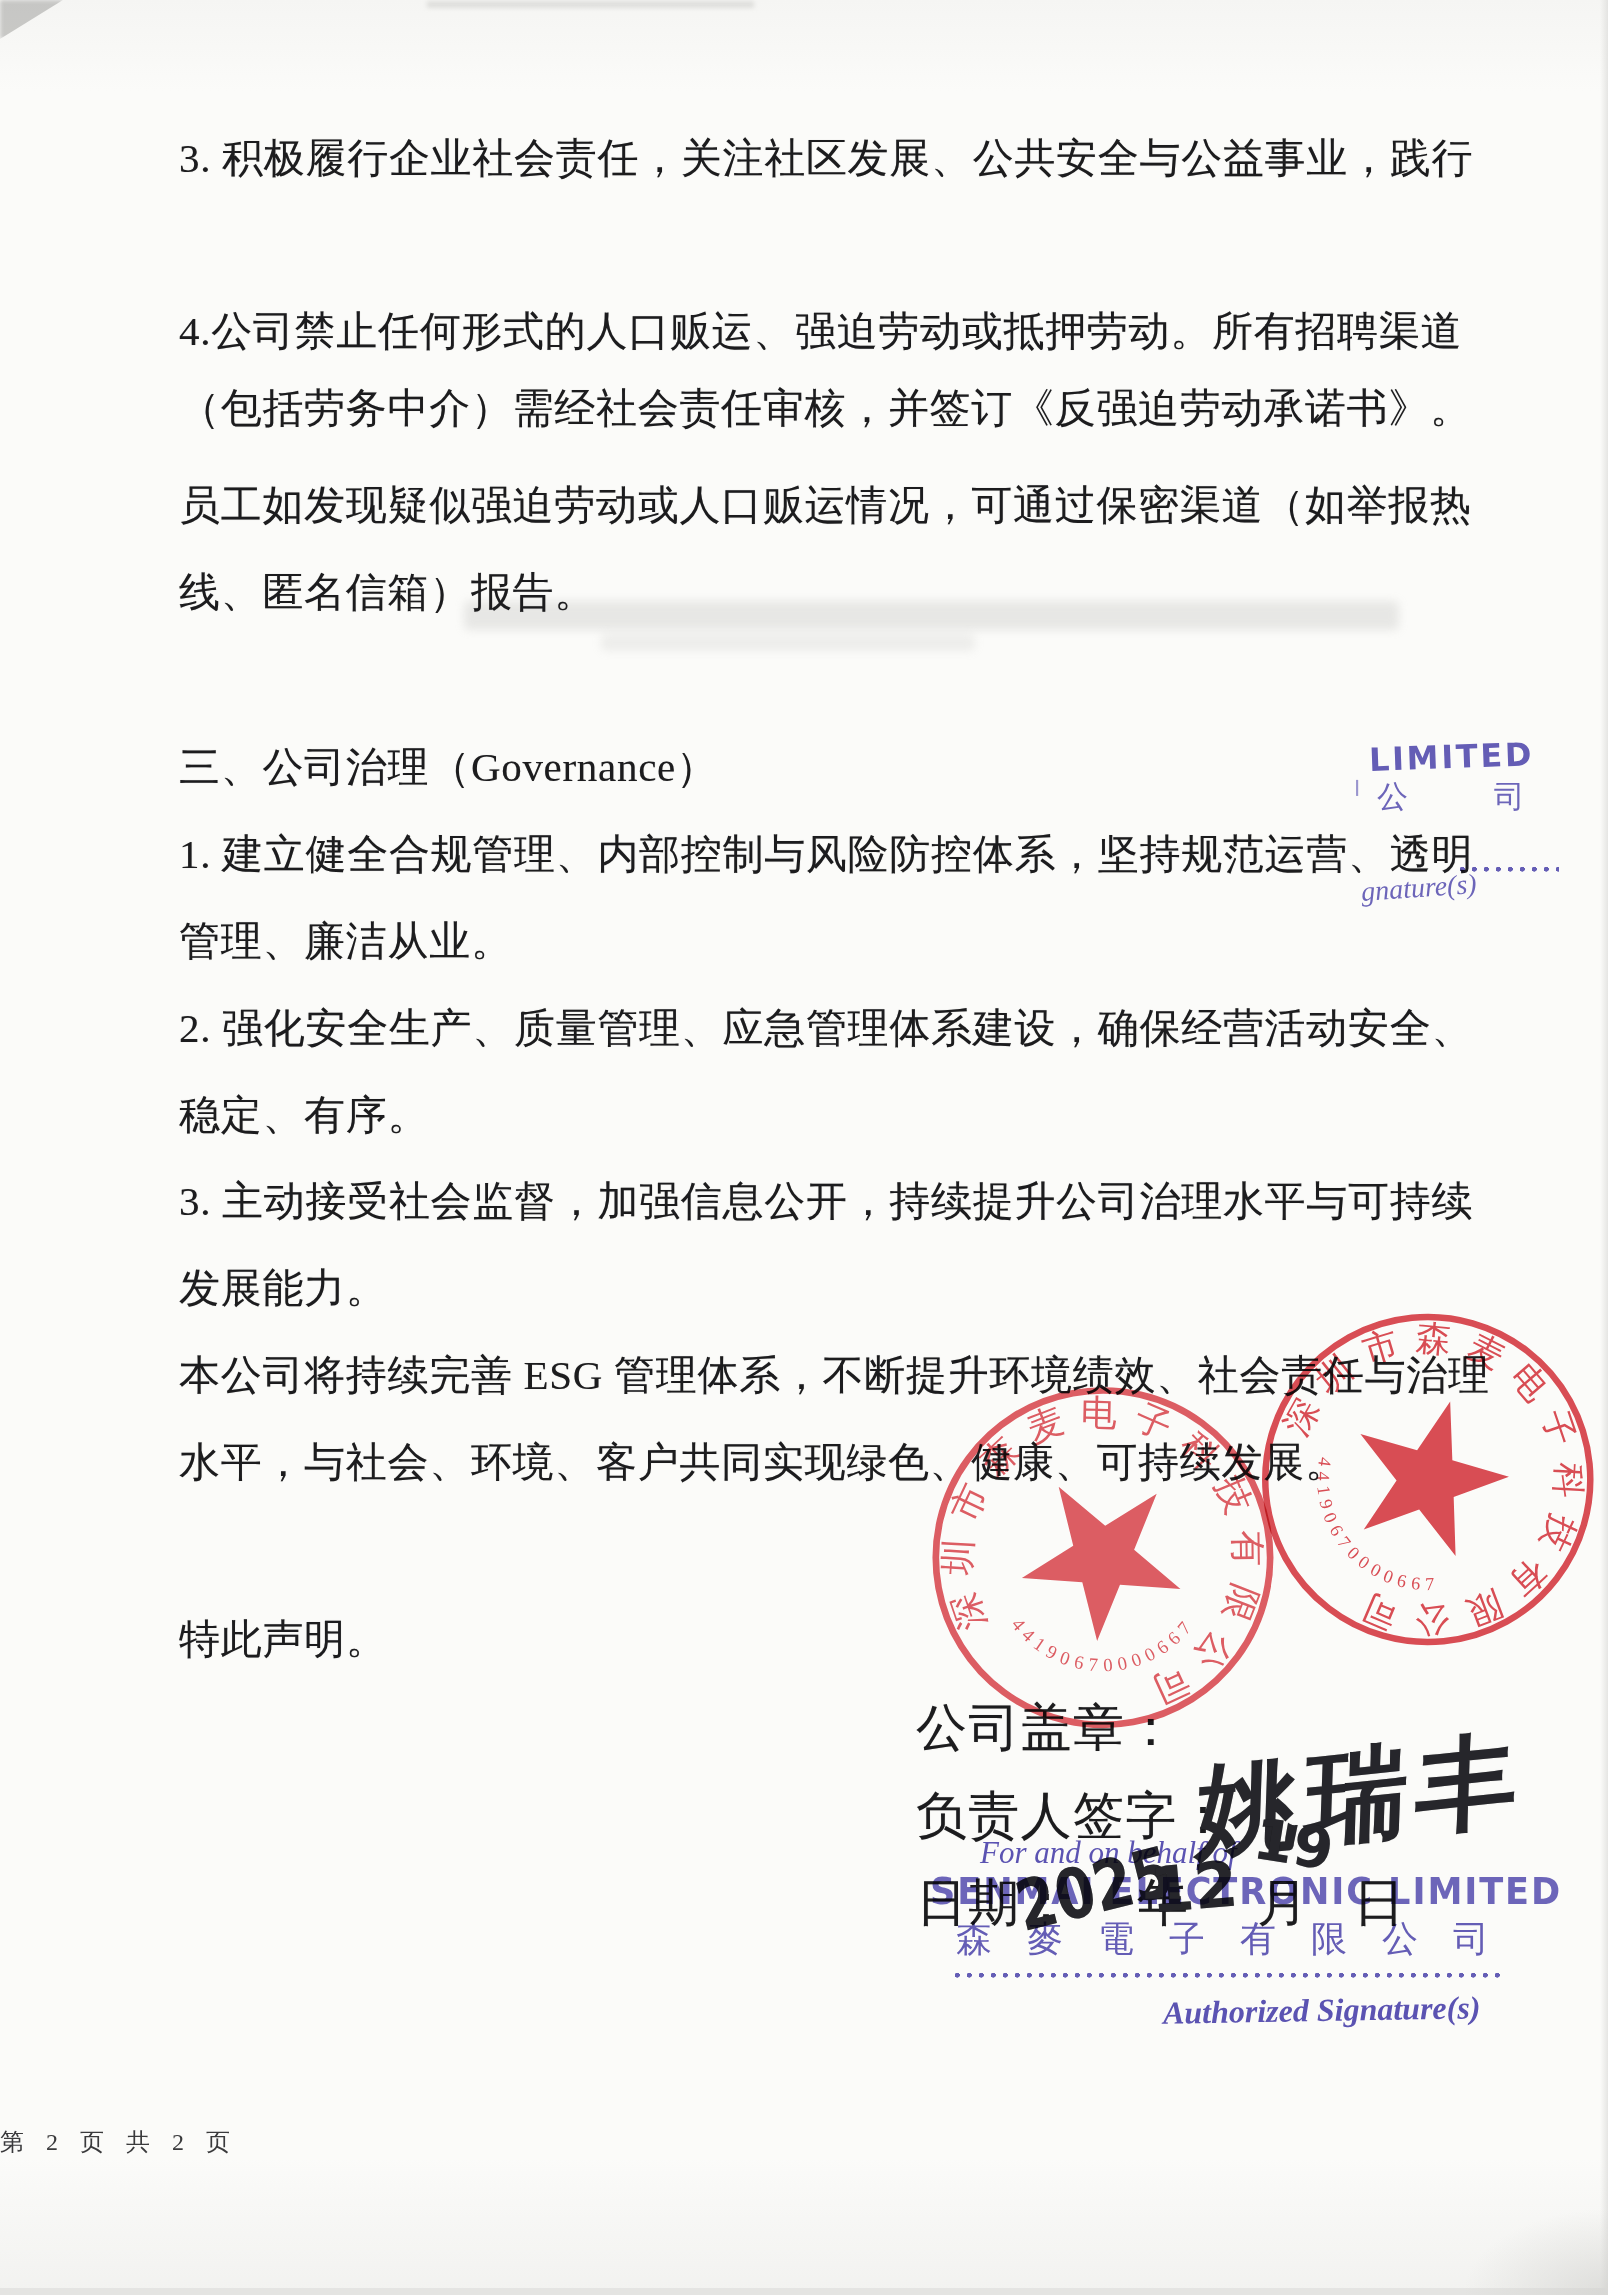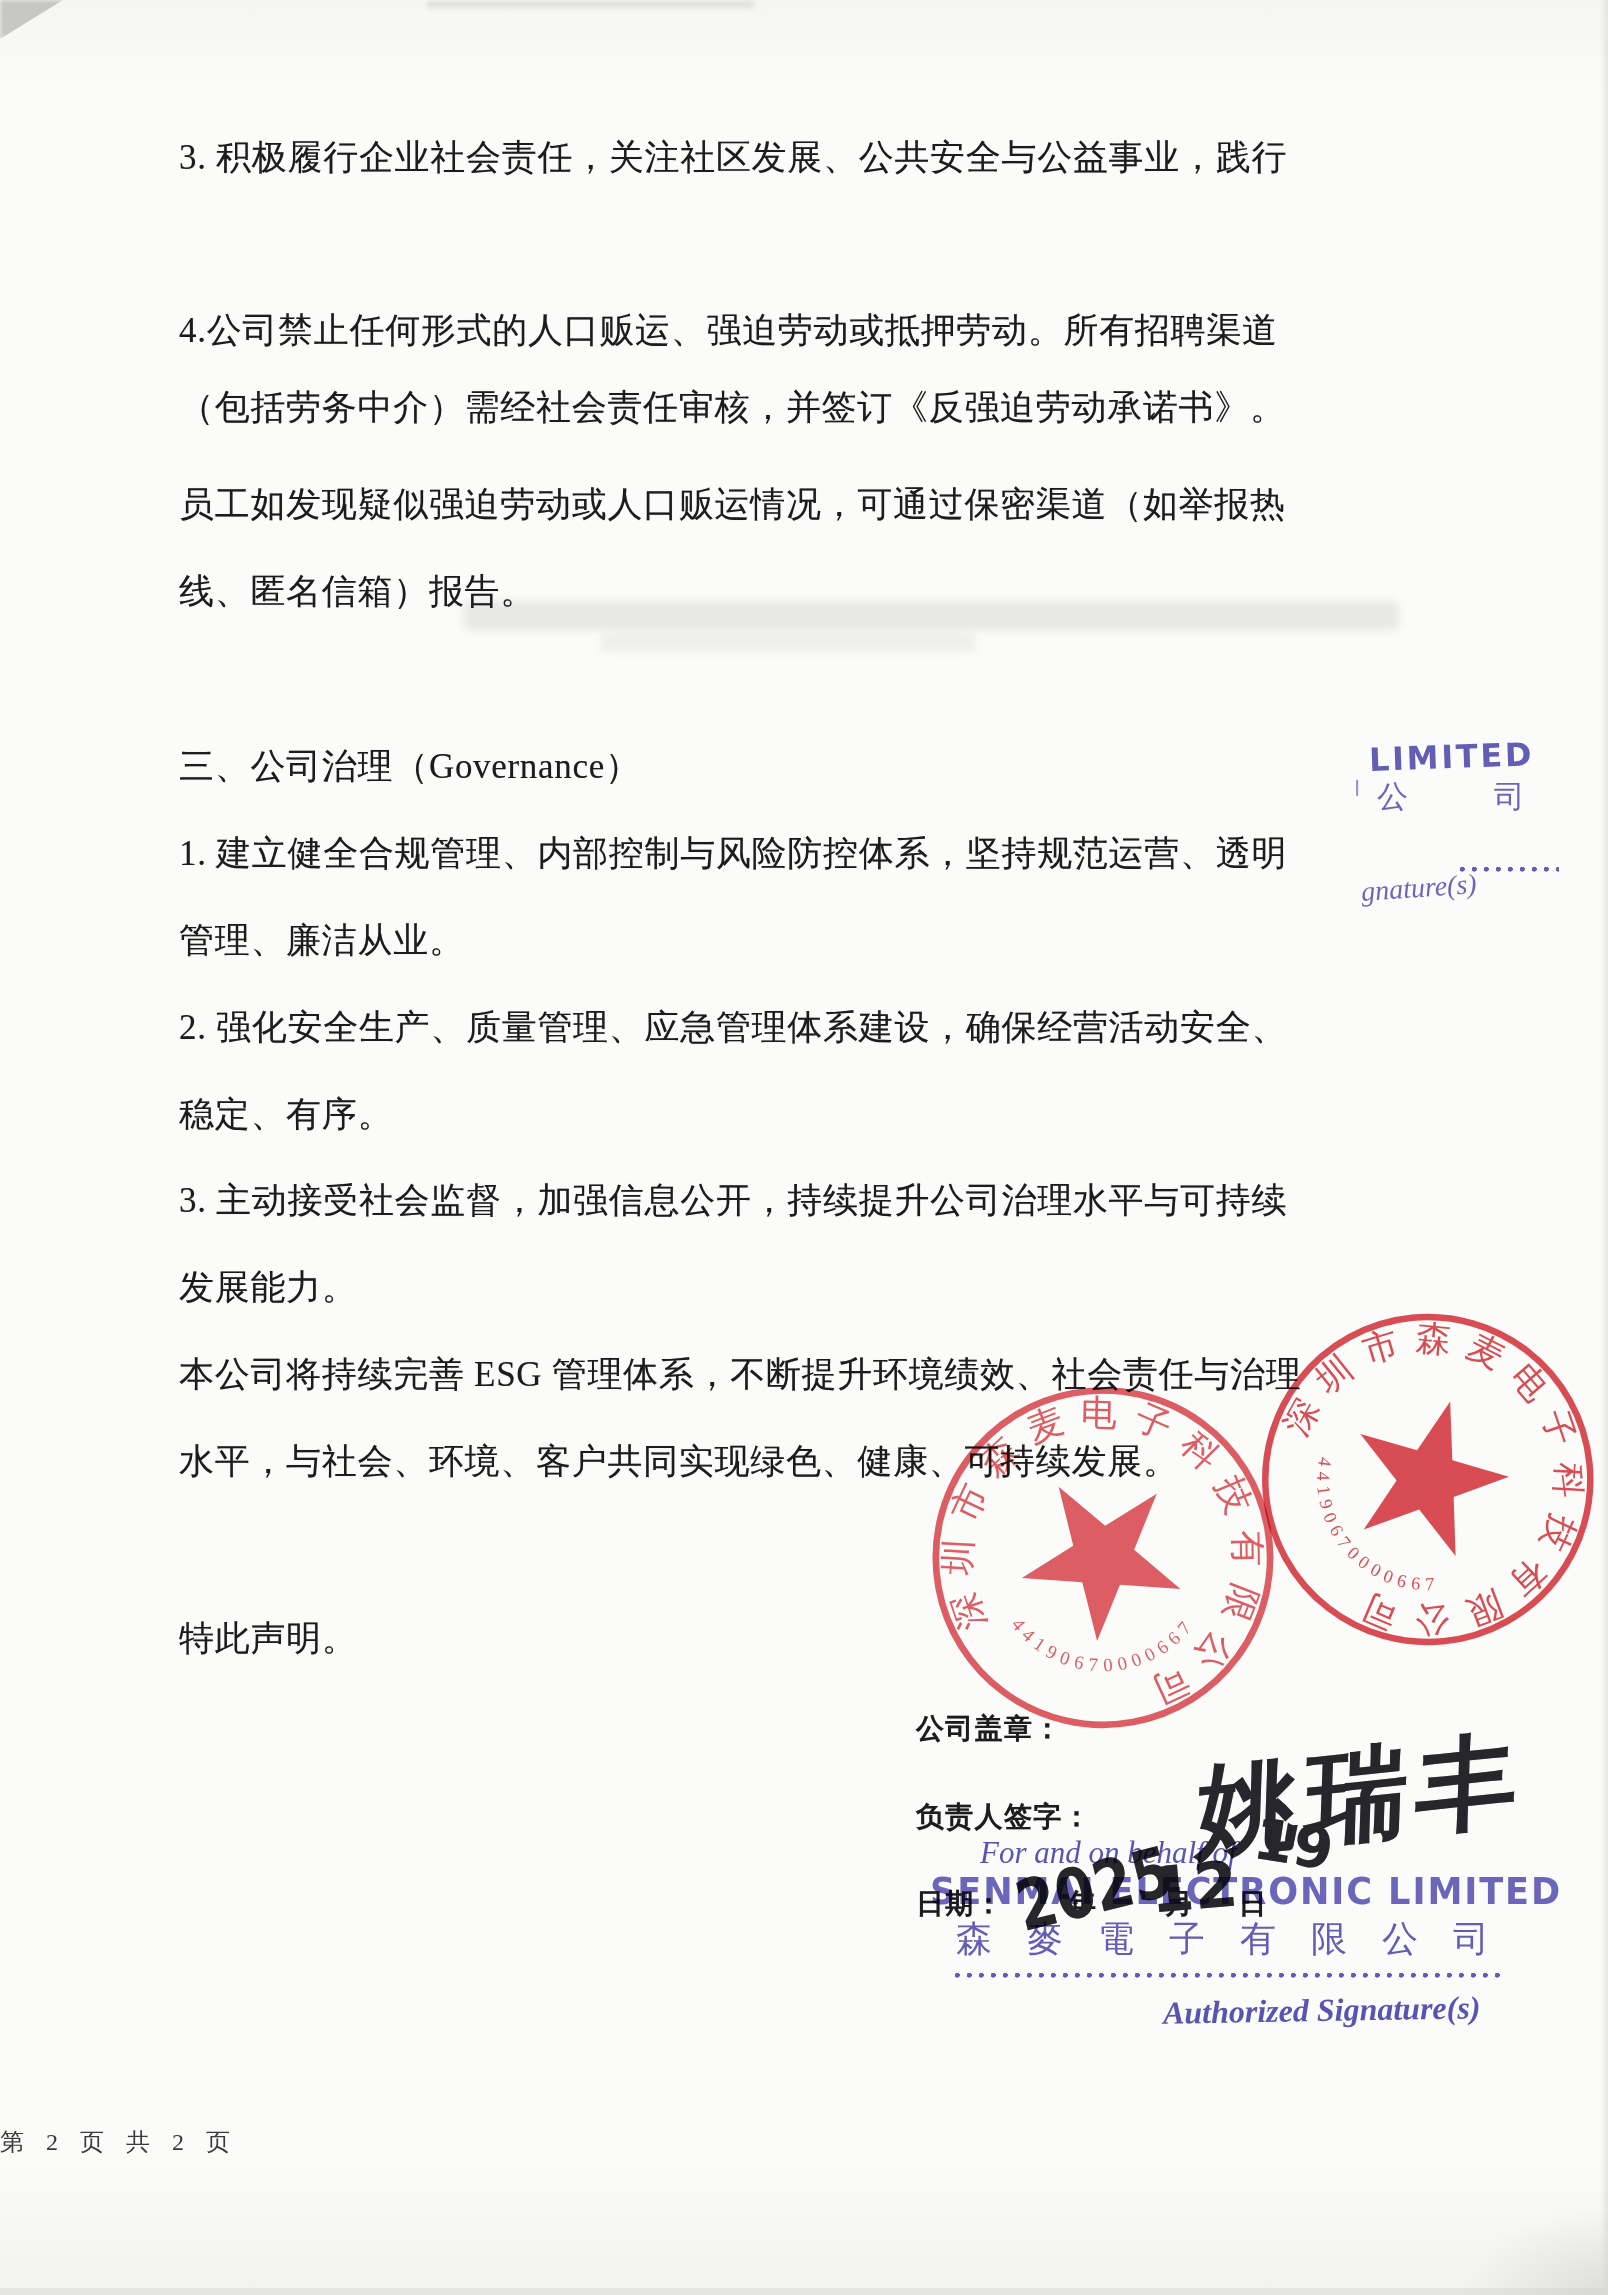--- a/index.html
+++ b/index.html
@@ -13,36 +13,35 @@
     position:relative;
     width:1609px;height:2295px;
     margin:0 auto;
     background:linear-gradient(180deg,#f5f5f3 0%,#fbfbf9 4%,#fbfbf9 94%,#f2f2f0 100%);
     overflow:hidden;
     font-family:"Liberation Serif","DejaVu Serif",serif;
   }
   
   .bline{
     position:absolute;left:179px;width:1396px;
-    font-size:35px;line-height:48px;color:var(--ink);
+    font-size:41px;line-height:48px;color:var(--ink);
     letter-spacing:0.7px;white-space:nowrap;
     text-shadow:0 0 0.7px rgba(20,20,20,.4);
   }
   .footer{
     position:absolute;left:0;top:2126px;width:100%;
     text-align:left;font-size:24px;color:#3a3a3c;
     letter-spacing:8px;
   }
   
   .slabel{
     position:absolute;left:916px;
-    font-size:28px;line-height:51px;color:var(--ink);
+    font-size:51px;line-height:51px;color:var(--ink);
     letter-spacing:1.3px;white-space:nowrap;
     text-shadow:0 0 0.7px rgba(20,20,20,.4);
-    font-weight:bold;
   }
   .dateline span{display:inline-block;}
   .dm1{margin-left:64px;} .dm2{margin-left:68px;} .dm3{margin-left:44px;}
   .hand{
     position:absolute;color:#26262b;
     font-family:"DejaVu Sans","Liberation Sans",sans-serif;
     font-weight:700;white-space:nowrap;
     text-shadow:0 0 0.7px rgba(0,0,0,.35);
   }
   .hand-sig{

